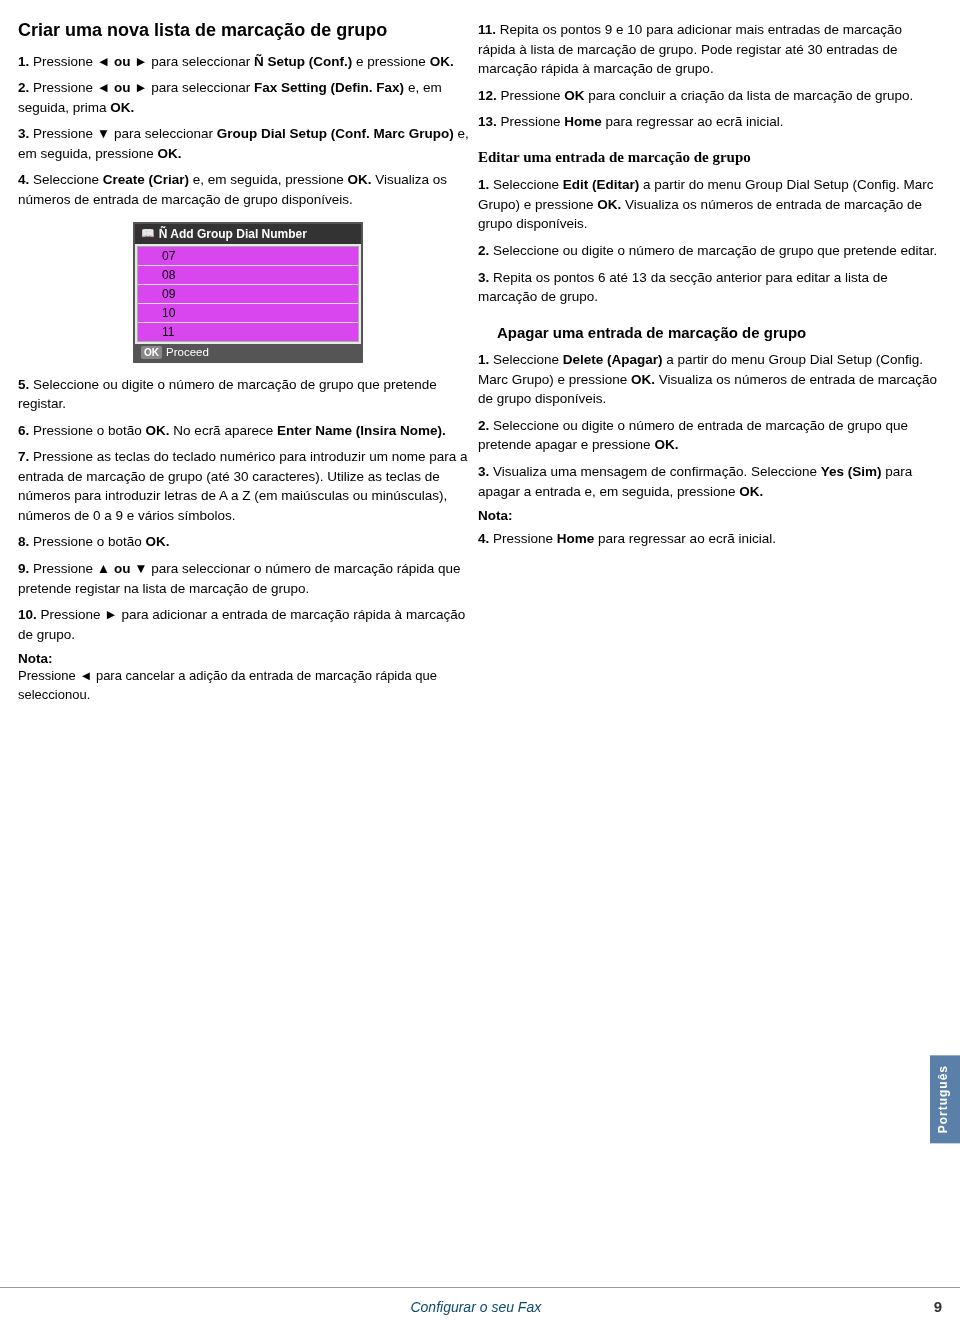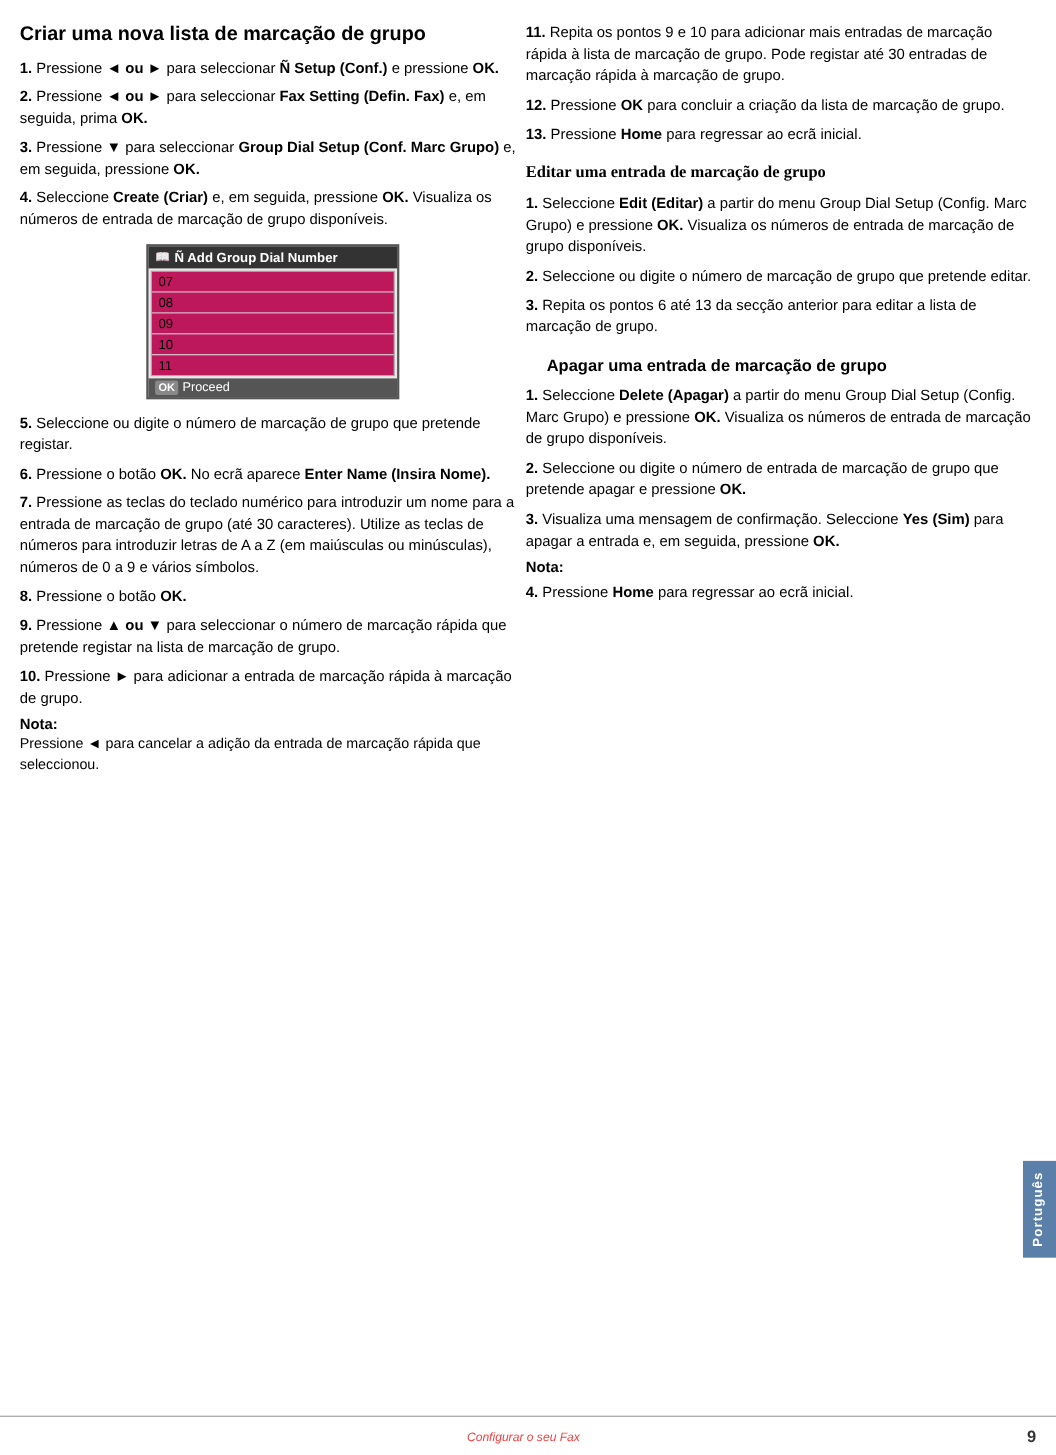--- a/index.html
+++ b/index.html
@@ -93,24 +93,24 @@
       font-size: 11px;
     }
 
     .screen-rows {
       background: #fff;
       border: 1px solid #aaa;
       margin: 2px;
     }
 
     .screen-row {
-      padding: 2px 6px;
+      padding: 2px 24px;
       font-size: 12px;
       border-bottom: 1px solid #ddd;
-      background: #be185d;
+      background: #d946ef;
     }
 
     .screen-row:last-child {
       border-bottom: none;
     }
 
     .screen-footer {
       background: #555;
       color: #fff;
       font-size: 11.5px;
@@ -147,23 +147,23 @@
     .footer-bar {
       display: flex;
       align-items: center;
       justify-content: space-between;
       padding: 10px 18px 8px 18px;
       border-top: 1px solid #999;
       margin-top: 10px;
     }
 
     .footer-center {
-      font-size: 11px;
+      font-size: 14px;
       font-style: italic;
-      color: #ef4444;
+      color: #0c4a6e;
     }
 
     .footer-page {
       font-size: 15px;
       font-weight: bold;
       color: #333;
     }
 
     .lang-tab {
       position: absolute;

